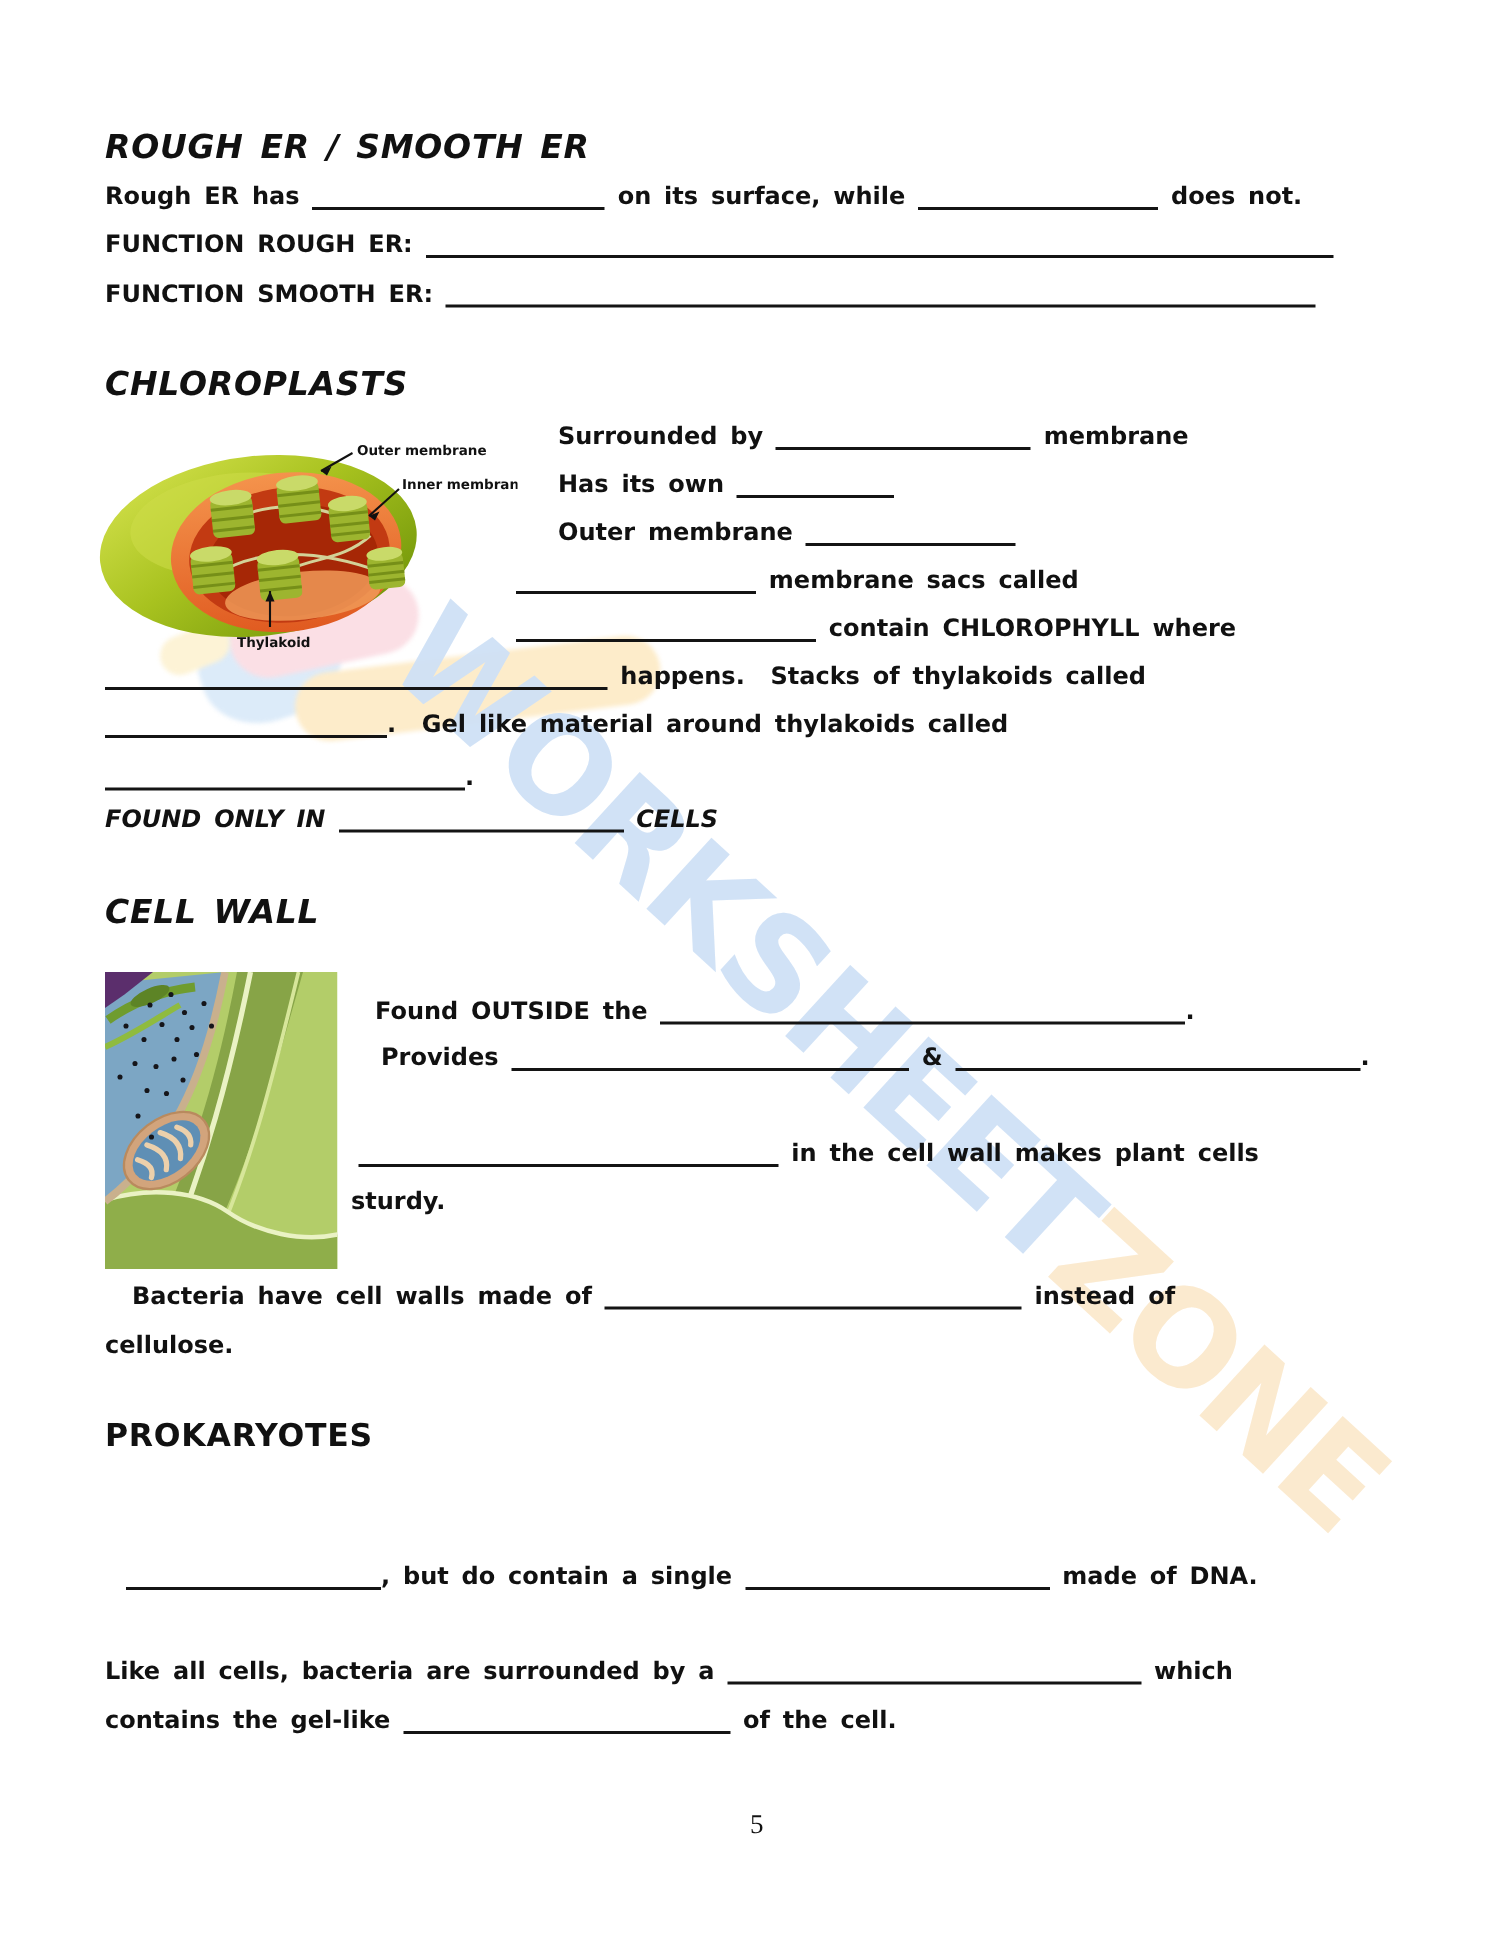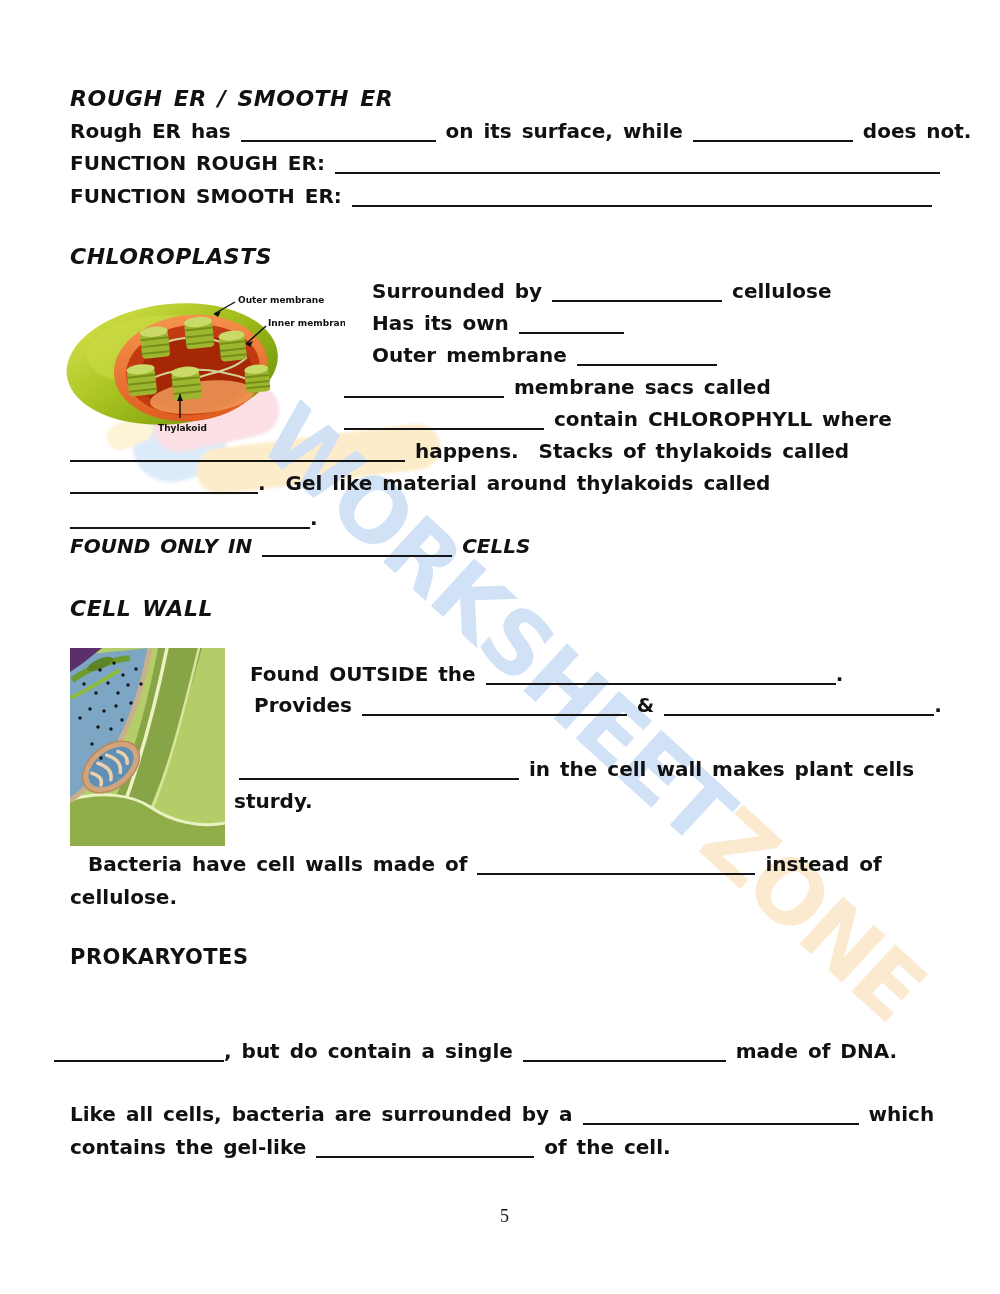--- a/index.html
+++ b/index.html
@@ -18,21 +18,21 @@
     font-size:88px;font-weight:700;letter-spacing:-3px;
     white-space:nowrap;opacity:.95;user-select:none;
   }
   .logo-blob{position:absolute;filter:blur(1.5px);}
   
   .fig{position:absolute;z-index:1;}
   
   #text-layer{position:absolute;inset:0;z-index:2;}
   .line{
     position:absolute;white-space:pre;
-    font-size:20px;font-weight:700;color:#111;line-height:26px;
+    font-size:16px;font-weight:700;color:#111;line-height:26px;
     word-spacing:3px;
   }
   .line.h{font-size:22px;font-style:italic;letter-spacing:.5px;}
   .line.hu{font-size:21px;letter-spacing:.5px;}
   .blank{
     display:inline-block;
     border-bottom:2.5px solid #141414;
     height:1em;vertical-align:-0.22em;
   }
   .page-num{
@@ -162,36 +162,36 @@
         <circle cx="10" cy="70" r="1.7"></circle>
     </g>
   </svg>
 
   <div id="text-layer">
       <div class="line h" style="left: 70px; top: 86px;"><span>ROUGH ER / SMOOTH ER</span></div>
       <div class="line b" style="left: 70px; top: 118px;"><span>Rough ER has </span><span class="blank" style="width: 195px;"></span><span> on its surface, while </span><span class="blank" style="width: 160px;"></span><span> does not.</span></div>
       <div class="line b" style="left: 70px; top: 150px;"><span>FUNCTION ROUGH ER: </span><span class="blank" style="width: 605px;"></span></div>
       <div class="line b" style="left: 70px; top: 183px;"><span>FUNCTION SMOOTH ER: </span><span class="blank" style="width: 580px;"></span></div>
       <div class="line h" style="left: 70px; top: 244px;"><span>CHLOROPLASTS</span></div>
-      <div class="line b" style="left: 372px; top: 278px;"><span>Surrounded by </span><span class="blank" style="width: 170px;"></span><span> cellulose</span></div>
+      <div class="line b" style="left: 372px; top: 278px;"><span>Surrounded by </span><span class="blank" style="width: 170px;"></span><span> membrane</span></div>
       <div class="line b" style="left: 372px; top: 310px;"><span>Has its own </span><span class="blank" style="width: 105px;"></span></div>
       <div class="line b" style="left: 372px; top: 342px;"><span>Outer membrane </span><span class="blank" style="width: 140px;"></span></div>
       <div class="line b" style="left: 344px; top: 406px;"><span class="blank" style="width: 200px;"></span><span> contain CHLOROPHYLL where</span></div>
       <div class="line b" style="left: 344px; top: 374px;"><span class="blank" style="width: 160px;"></span><span> membrane sacs called</span></div>
       <div class="line b" style="left: 70px; top: 438px;"><span class="blank" style="width: 335px;"></span><span> happens.  Stacks of thylakoids called</span></div>
       <div class="line b" style="left: 70px; top: 470px;"><span class="blank" style="width: 188px;"></span><span>.  Gel like material around thylakoids called</span></div>
       <div class="line b" style="left: 70px; top: 505px;"><span class="blank" style="width: 240px;"></span><span>.</span></div>
       <div class="line b" style="left: 70px; top: 533px; font-style: italic;"><span>FOUND ONLY IN </span><span class="blank" style="width: 190px;"></span><span> CELLS</span></div>
       <div class="line h" style="left: 70px; top: 596px;"><span>CELL WALL</span></div>
       <div class="line b" style="left: 250px; top: 661px;"><span>Found OUTSIDE the </span><span class="blank" style="width: 350px;"></span><span>.</span></div>
       <div class="line b" style="left: 254px; top: 692px;"><span>Provides </span><span class="blank" style="width: 265px;"></span><span> &amp; </span><span class="blank" style="width: 270px;"></span><span>.</span></div>
       <div class="line b" style="left: 239px; top: 756px;"><span class="blank" style="width: 280px;"></span><span> in the cell wall makes plant cells</span></div>
       <div class="line b" style="left: 234px; top: 788px; text-align: right;"><span>sturdy.</span></div>
       <div class="line b" style="left: 88px; top: 851px;"><span>Bacteria have cell walls made of </span><span class="blank" style="width: 278px;"></span><span> instead of</span></div>
       <div class="line b" style="left: 70px; top: 884px; text-align: center;"><span>cellulose.</span></div>
       <div class="line hu" style="left: 70px; top: 944px;"><span>PROKARYOTES</span></div>
-      <div class="line b" style="left: 54px; top: 1038px;"><span class="blank" style="width: 170px;"></span><span>, but do contain a single </span><span class="blank" style="width: 203px;"></span><span> made of DNA.</span></div>
+      <div class="line b" style="left: 84px; top: 1038px;"><span class="blank" style="width: 170px;"></span><span>, but do contain a single </span><span class="blank" style="width: 203px;"></span><span> made of DNA.</span></div>
       <div class="line b" style="left: 70px; top: 1101px;"><span>Like all cells, bacteria are surrounded by a </span><span class="blank" style="width: 276px;"></span><span> which</span></div>
       <div class="line b" style="left: 70px; top: 1134px;"><span>contains the gel-like </span><span class="blank" style="width: 218px;"></span><span> of the cell.</span></div>
     </div>
 
   <div class="page-num">5</div>
 </div>
 
 </body></html>

